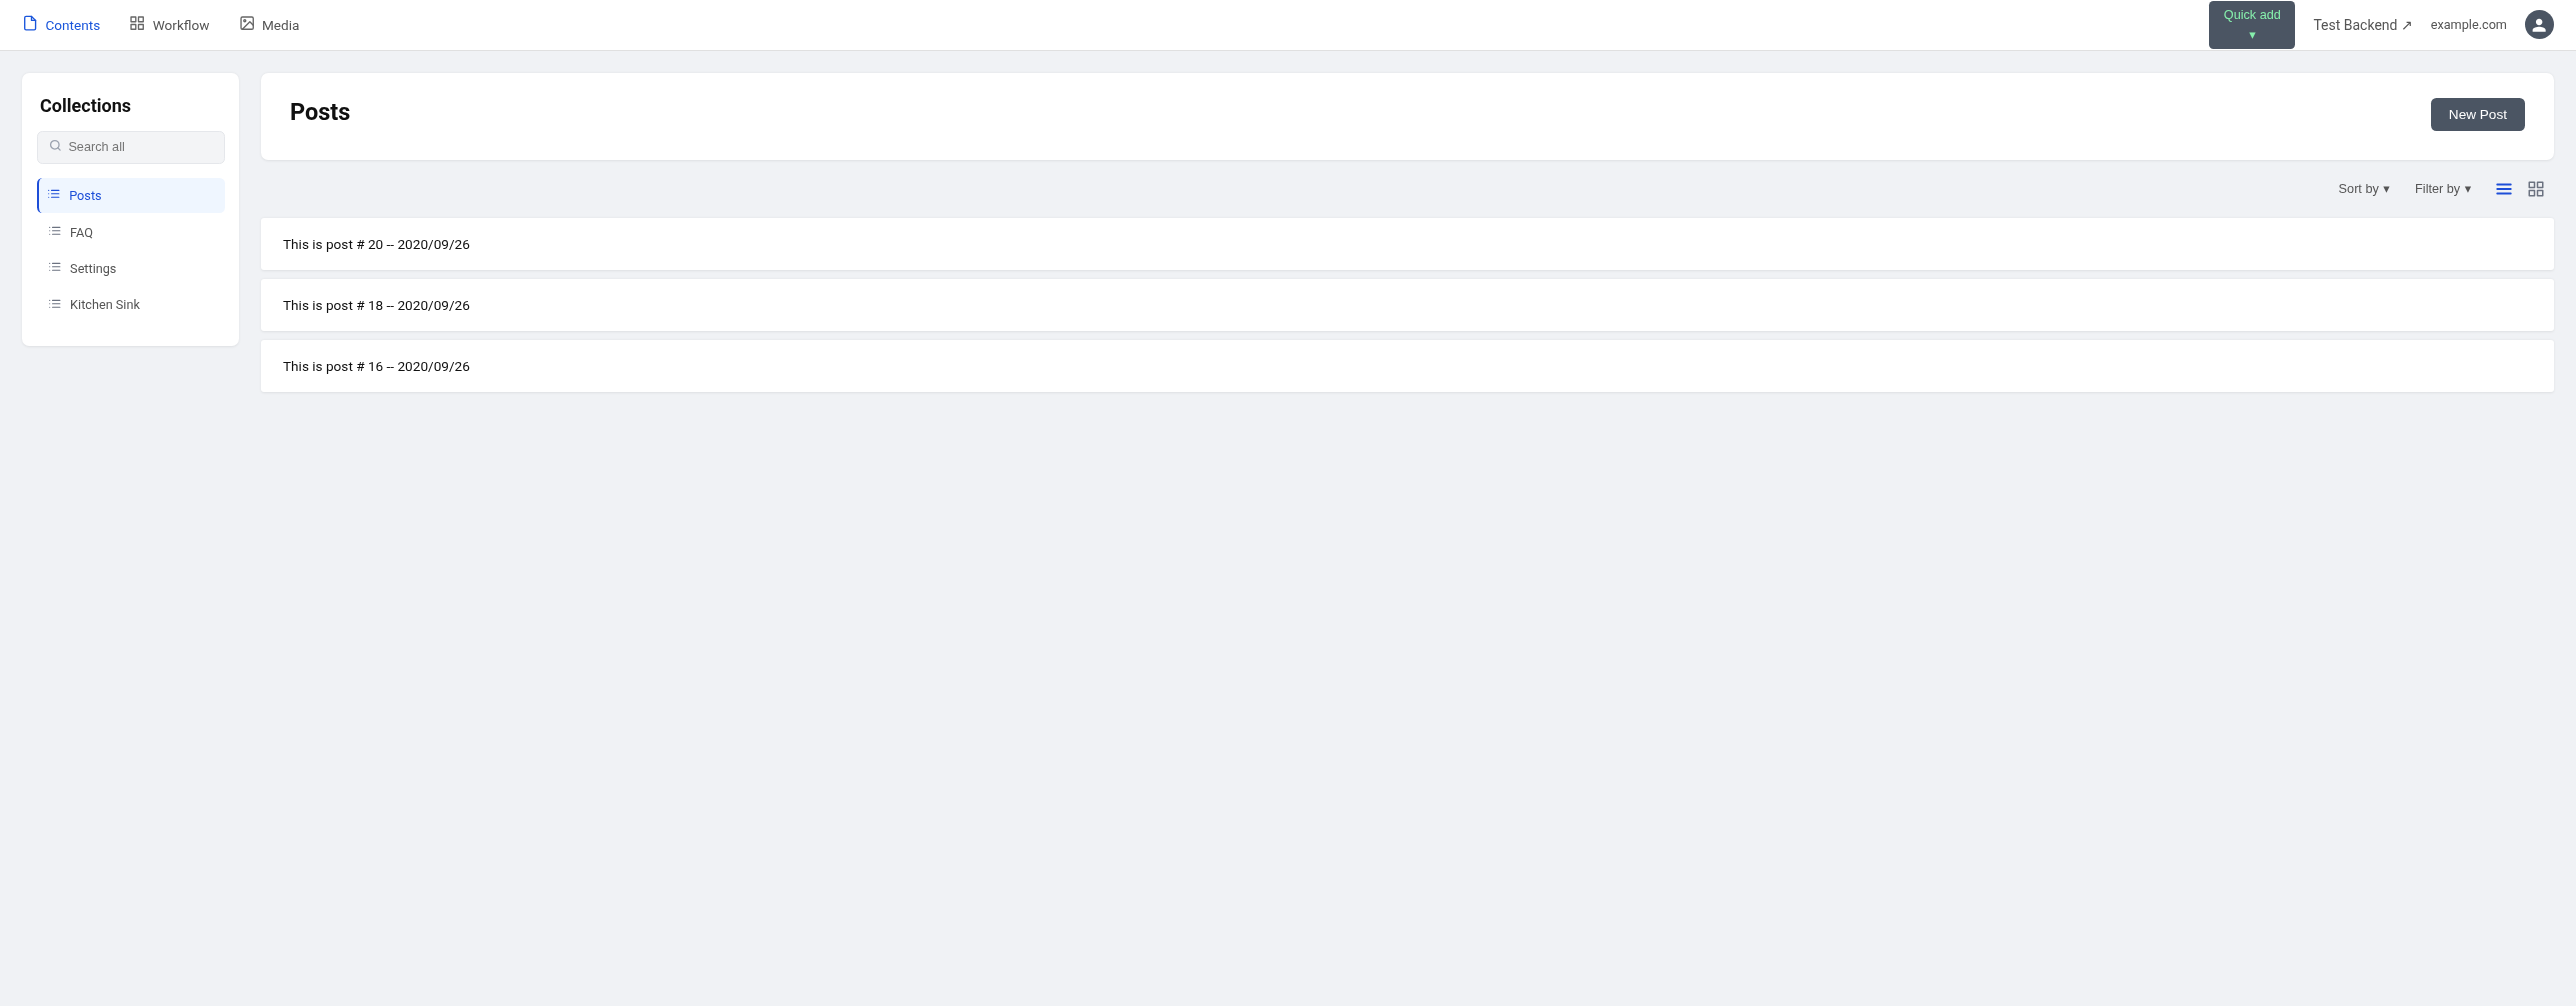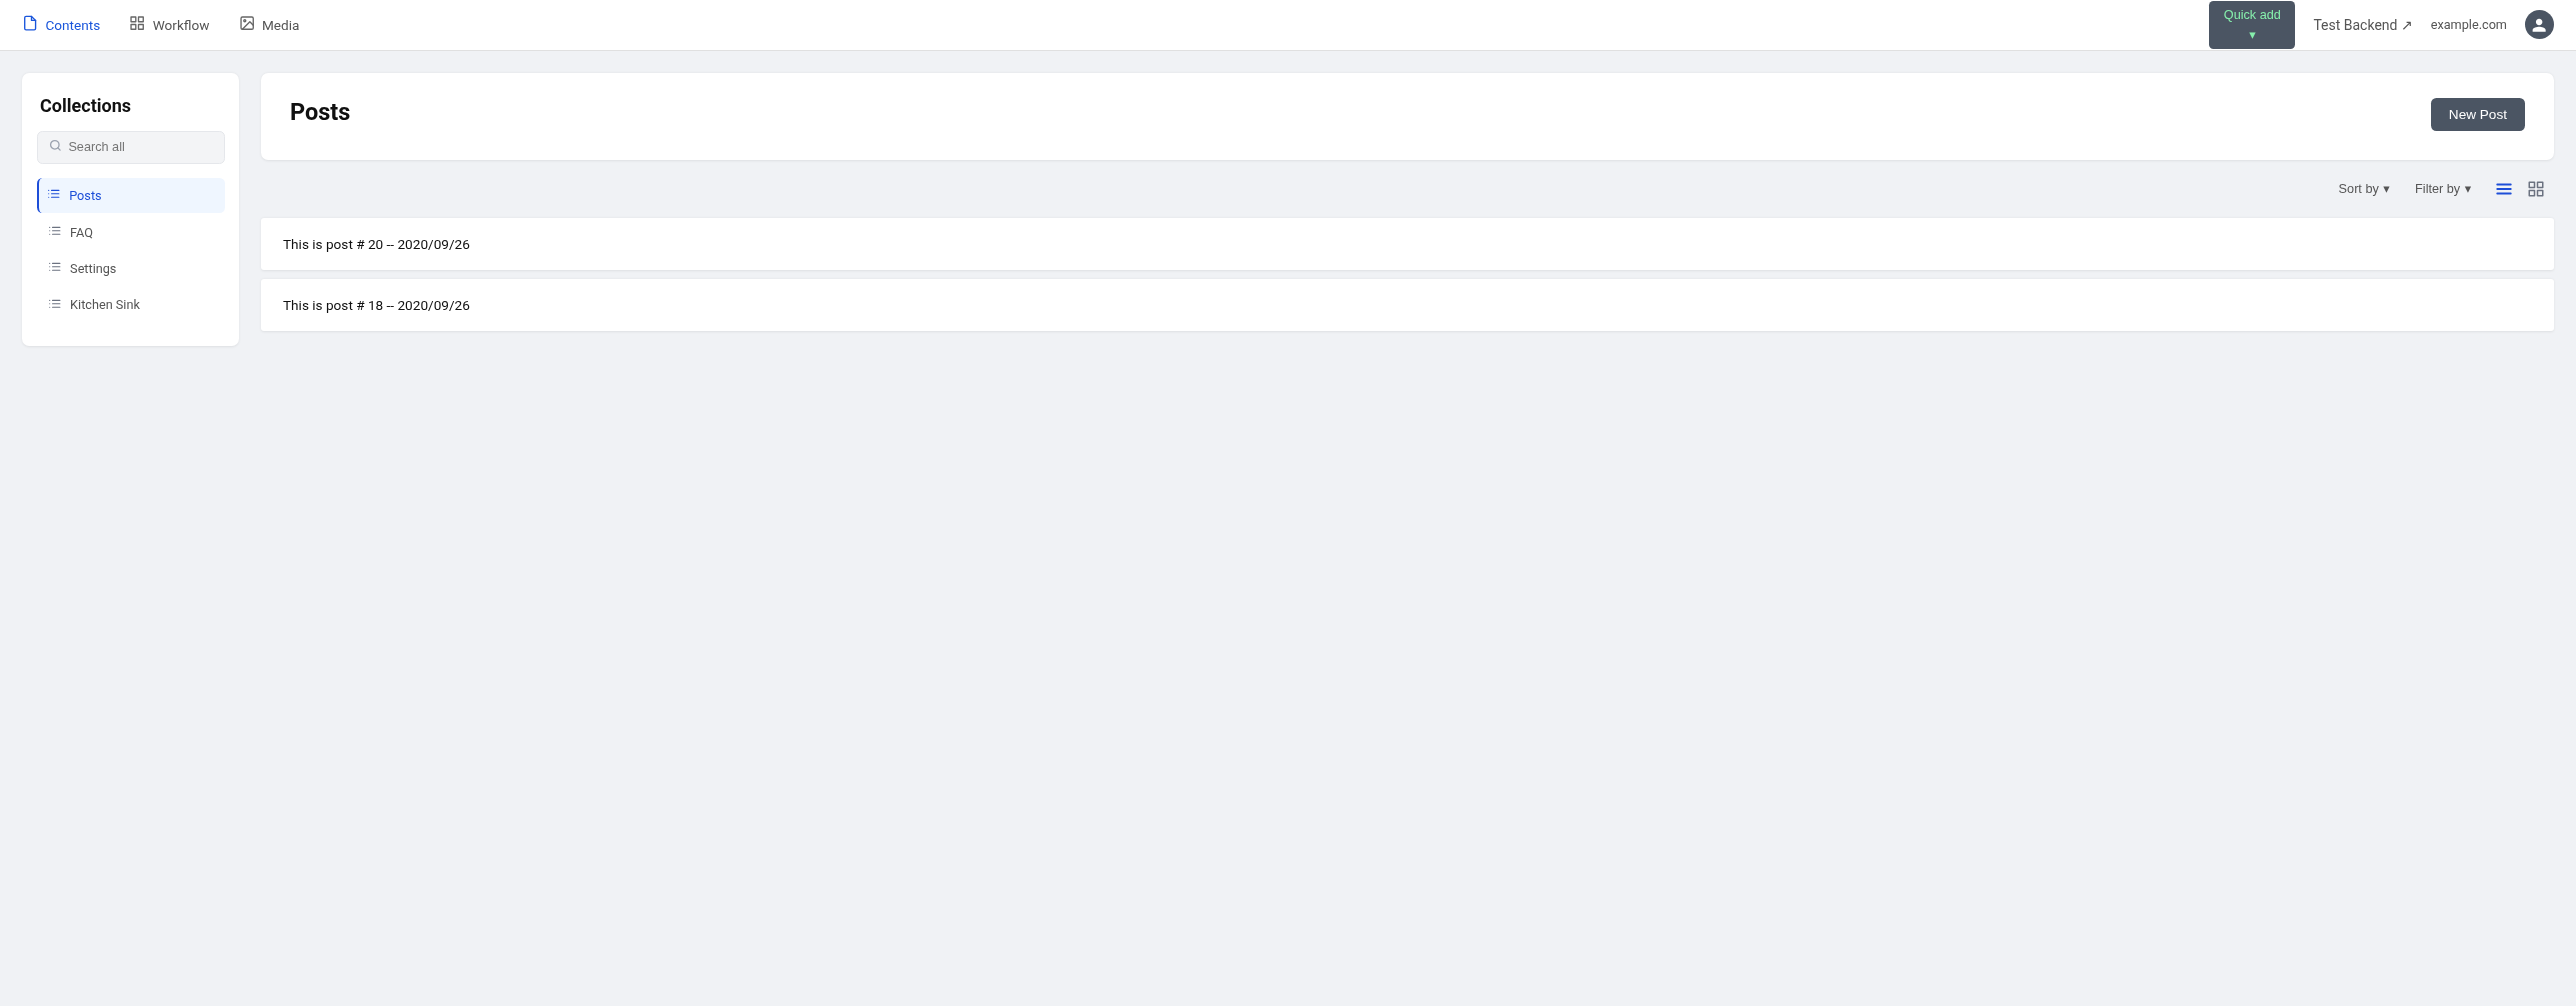--- a/index.html
+++ b/index.html
@@ -406,17 +406,18 @@
             <rect x="3" y="14" width="7" height="7"></rect>
               <rect x="14" y="14" width="7" height="7"></rect>
           </svg>
         </button>
       </div>
     </div>
 
     <div class="posts-list" id="posts-list">
     <div class="post-item">This is post # 20 -- 2020/09/26</div>
         <div class="post-item">This is post # 18 -- 2020/09/26</div>
+        <div class="post-item">This is post # 16 -- 2020/09/26</div>
       </div>
 
   </main>
 </div>
 
 
 </body></html>

